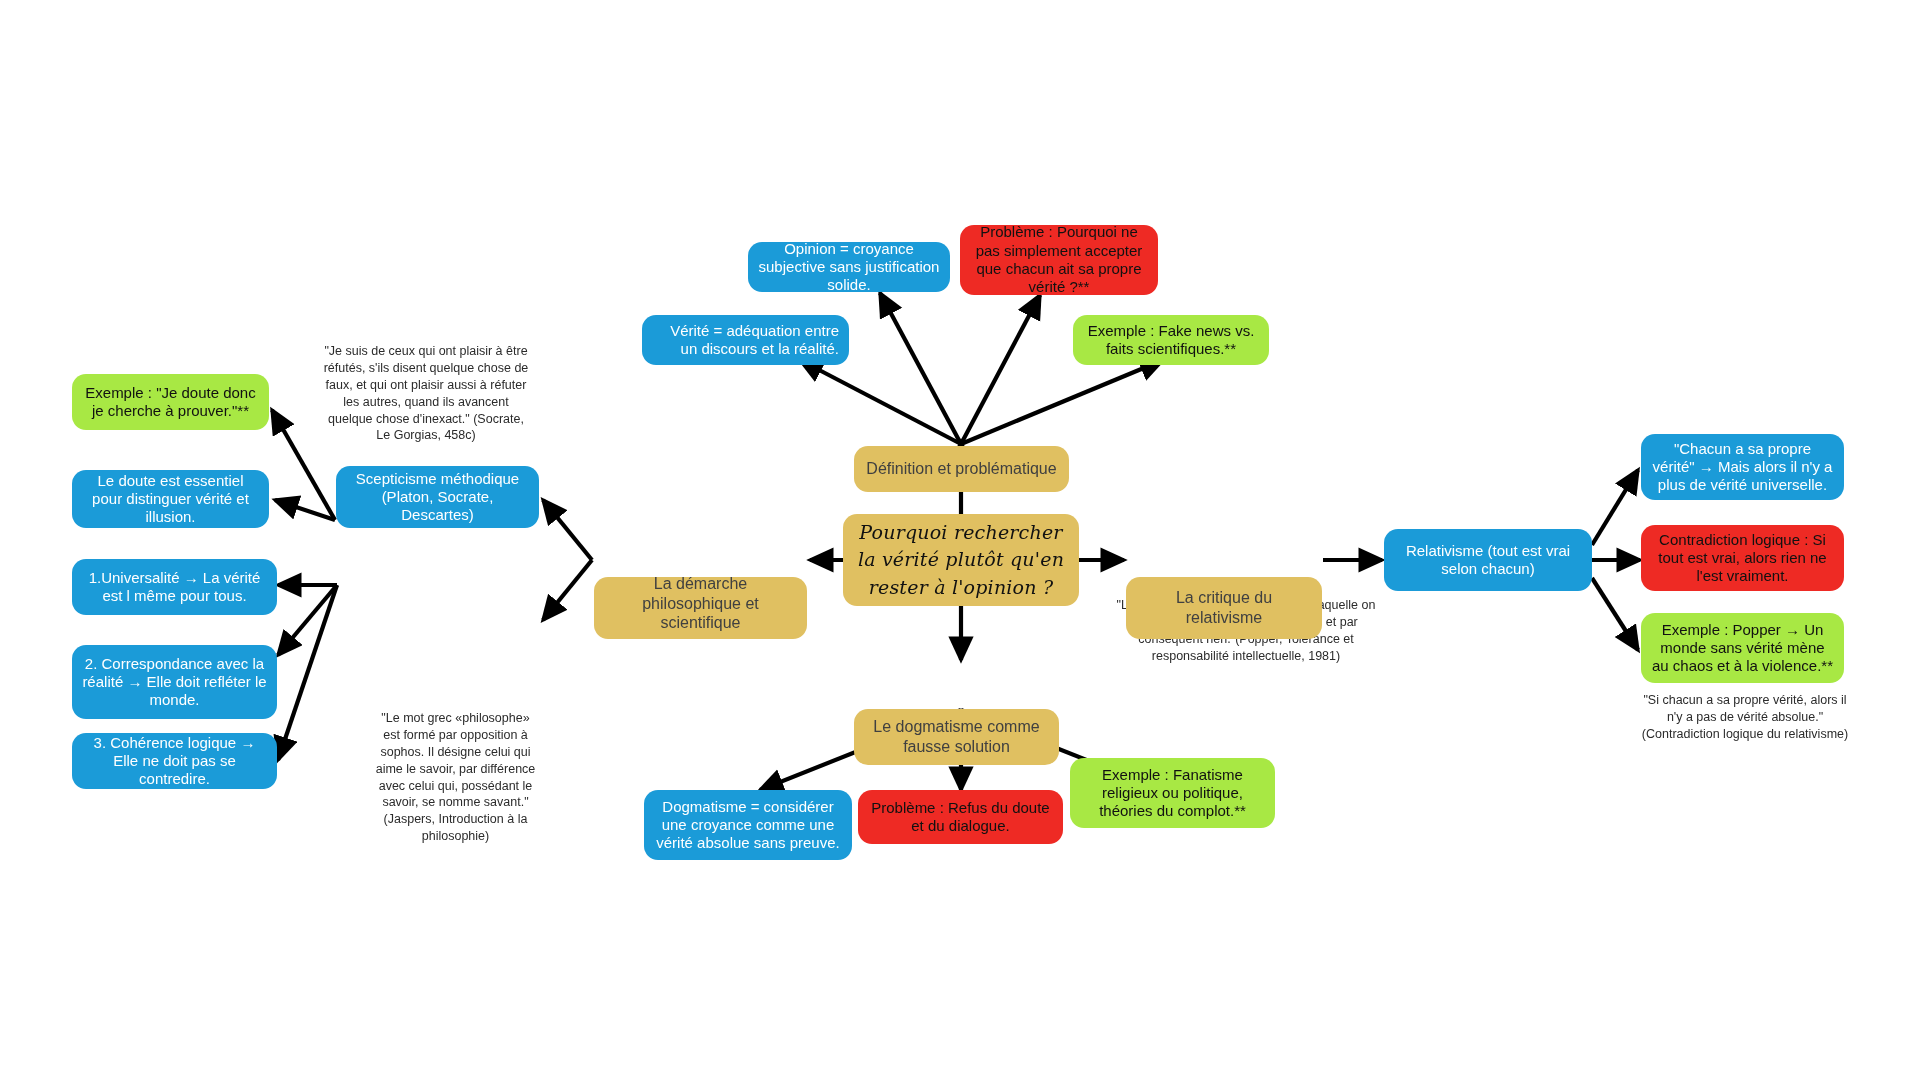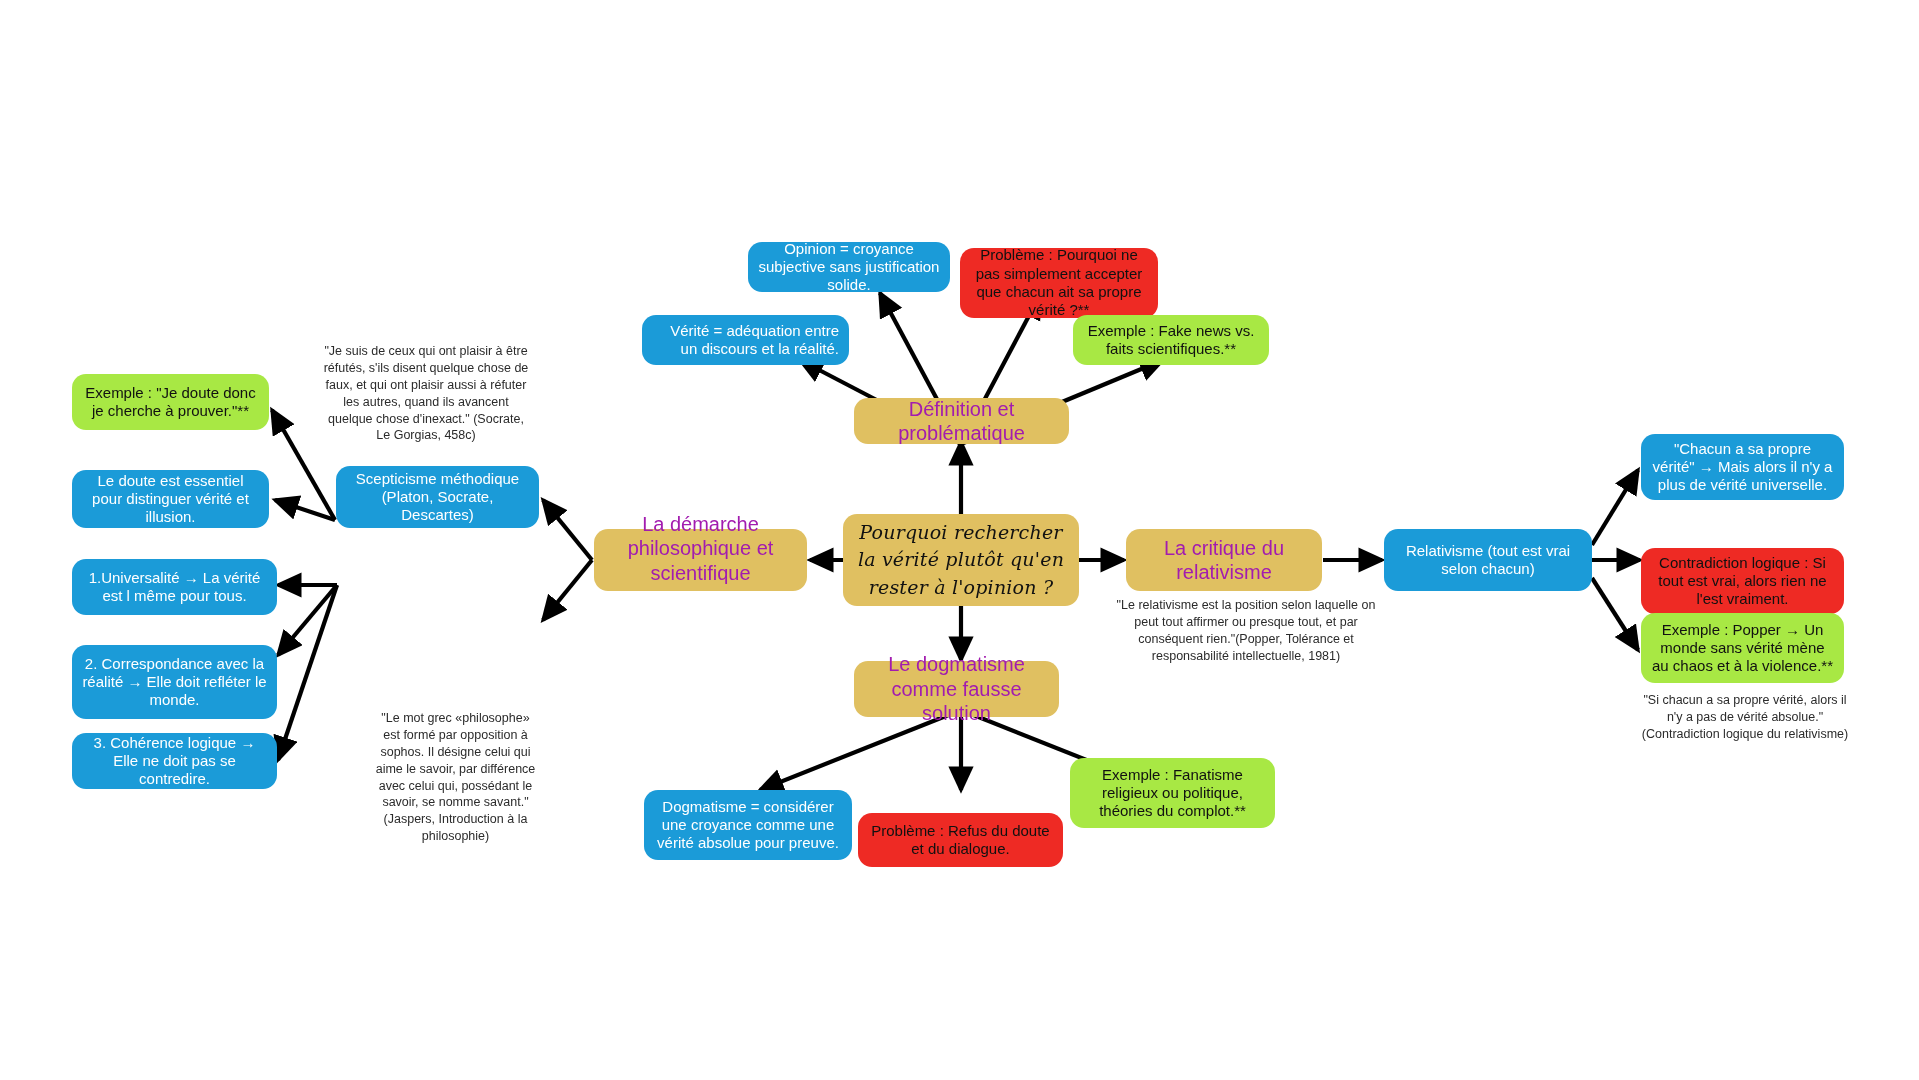--- a/index.html
+++ b/index.html
@@ -35,23 +35,23 @@
     border-radius: 14px;
     padding: 6px 10px;
     line-height: 1.22;
     z-index: 5;
   }
   .node .txt {
     display: block;
     width: 100%;
   }
   .n-blue  { background: #1B9BD8; color: #ffffff; font-size: 15px; }
-  .n-red   { background: #EE2A24; color: #111111; font-size: 15px; margin-top: 23px; }
+  .n-red   { background: #EE2A24; color: #111111; font-size: 15px; }
   .n-green { background: #A8E844; color: #111111; font-size: 15px; text-align: center; }
-  .n-tan   { background: #E0C061; color: #a21caf; font-size: 20px; }
+  .n-tan   { background: #E0C061; color: #404040; font-size: 16px; margin-top: 48px; }
   .n-center {
     background: #E0C061;
     color: #111111;
     font-size: 19px;
     font-weight: 400;
     font-style: italic;
     font-family: "DejaVu Serif", serif;
     letter-spacing: 0.2px;
     line-height: 1.45;
   }
@@ -181,21 +181,21 @@
 
   <div class="node n-red" style="left:1641px; top:525px; width:203px; height:66px;">
     <span class="txt">Contradiction logique : Si tout est vrai, alors rien ne l'est vraiment.</span>
   </div>
 
   <div class="node n-green" style="left:1641px; top:613px; width:203px; height:70px;">
     <span class="txt">Exemple : Popper → Un monde sans vérité mène au chaos et à la violence.**</span>
   </div>
 
   <div class="node n-blue" style="left:644px; top:790px; width:208px; height:70px;">
-    <span class="txt">Dogmatisme = considérer une croyance comme une vérité absolue pour preuve.</span>
+    <span class="txt">Dogmatisme = considérer une croyance comme une vérité absolue sans preuve.</span>
   </div>
 
   <div class="node n-red" style="left:858px; top:790px; width:205px; height:54px;">
     <span class="txt">Problème : Refus du doute et du dialogue.</span>
   </div>
 
   <div class="node n-green" style="left:1070px; top:758px; width:205px; height:70px;">
     <span class="txt">Exemple : Fanatisme religieux ou politique, théories du complot.**</span>
   </div>
 

